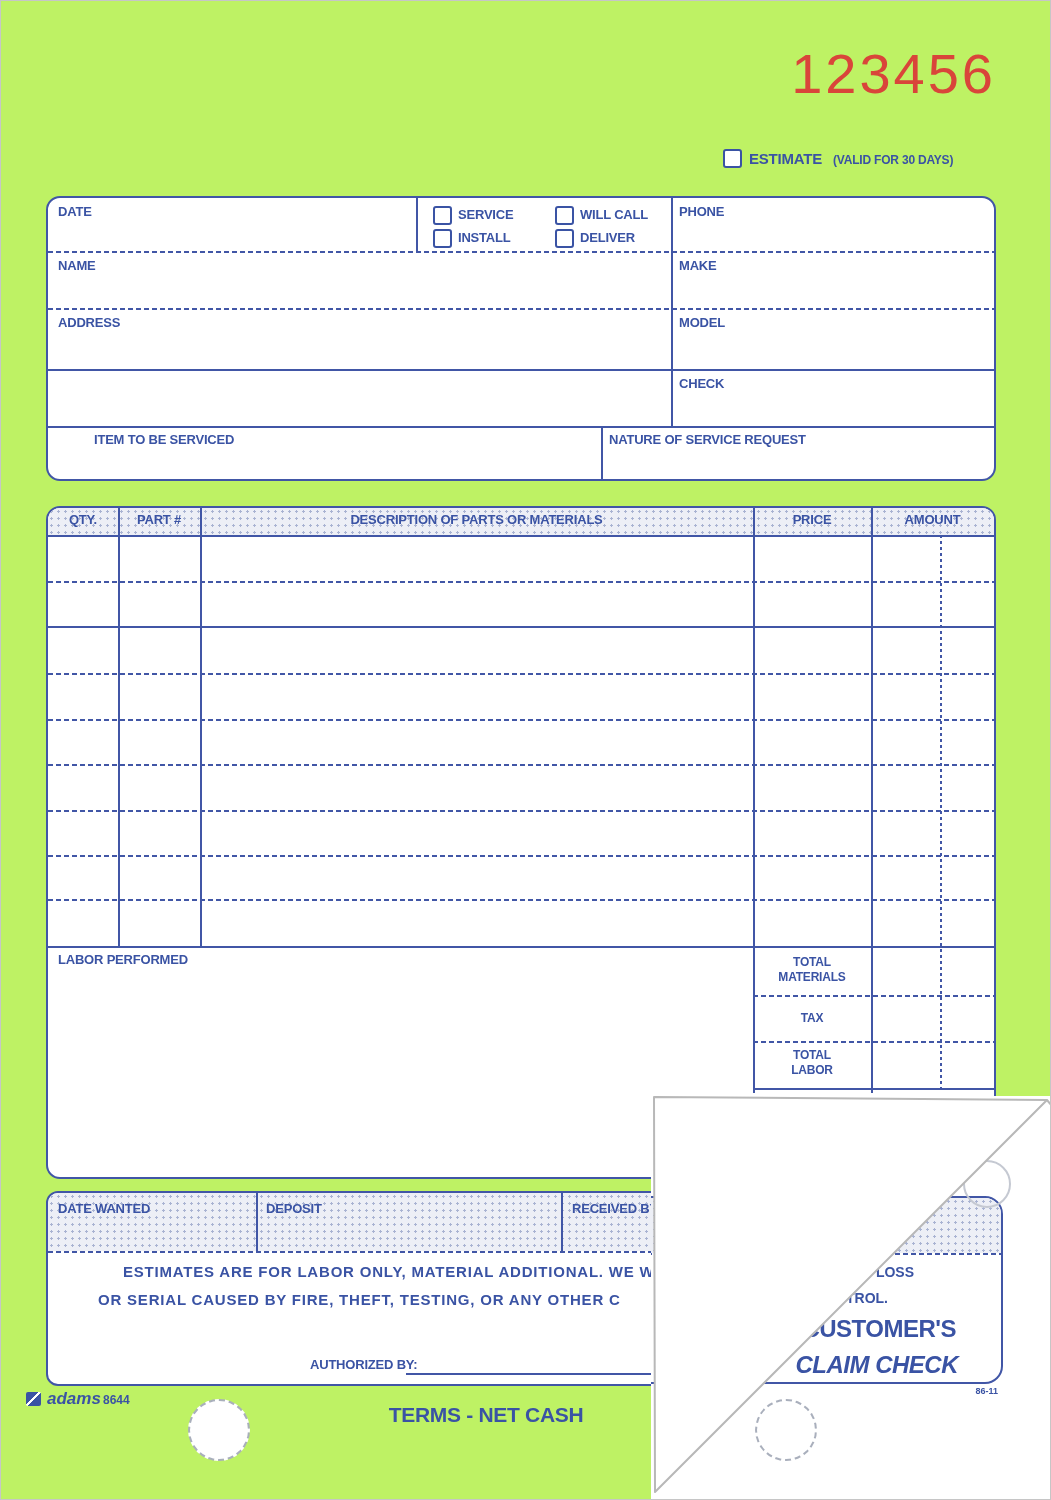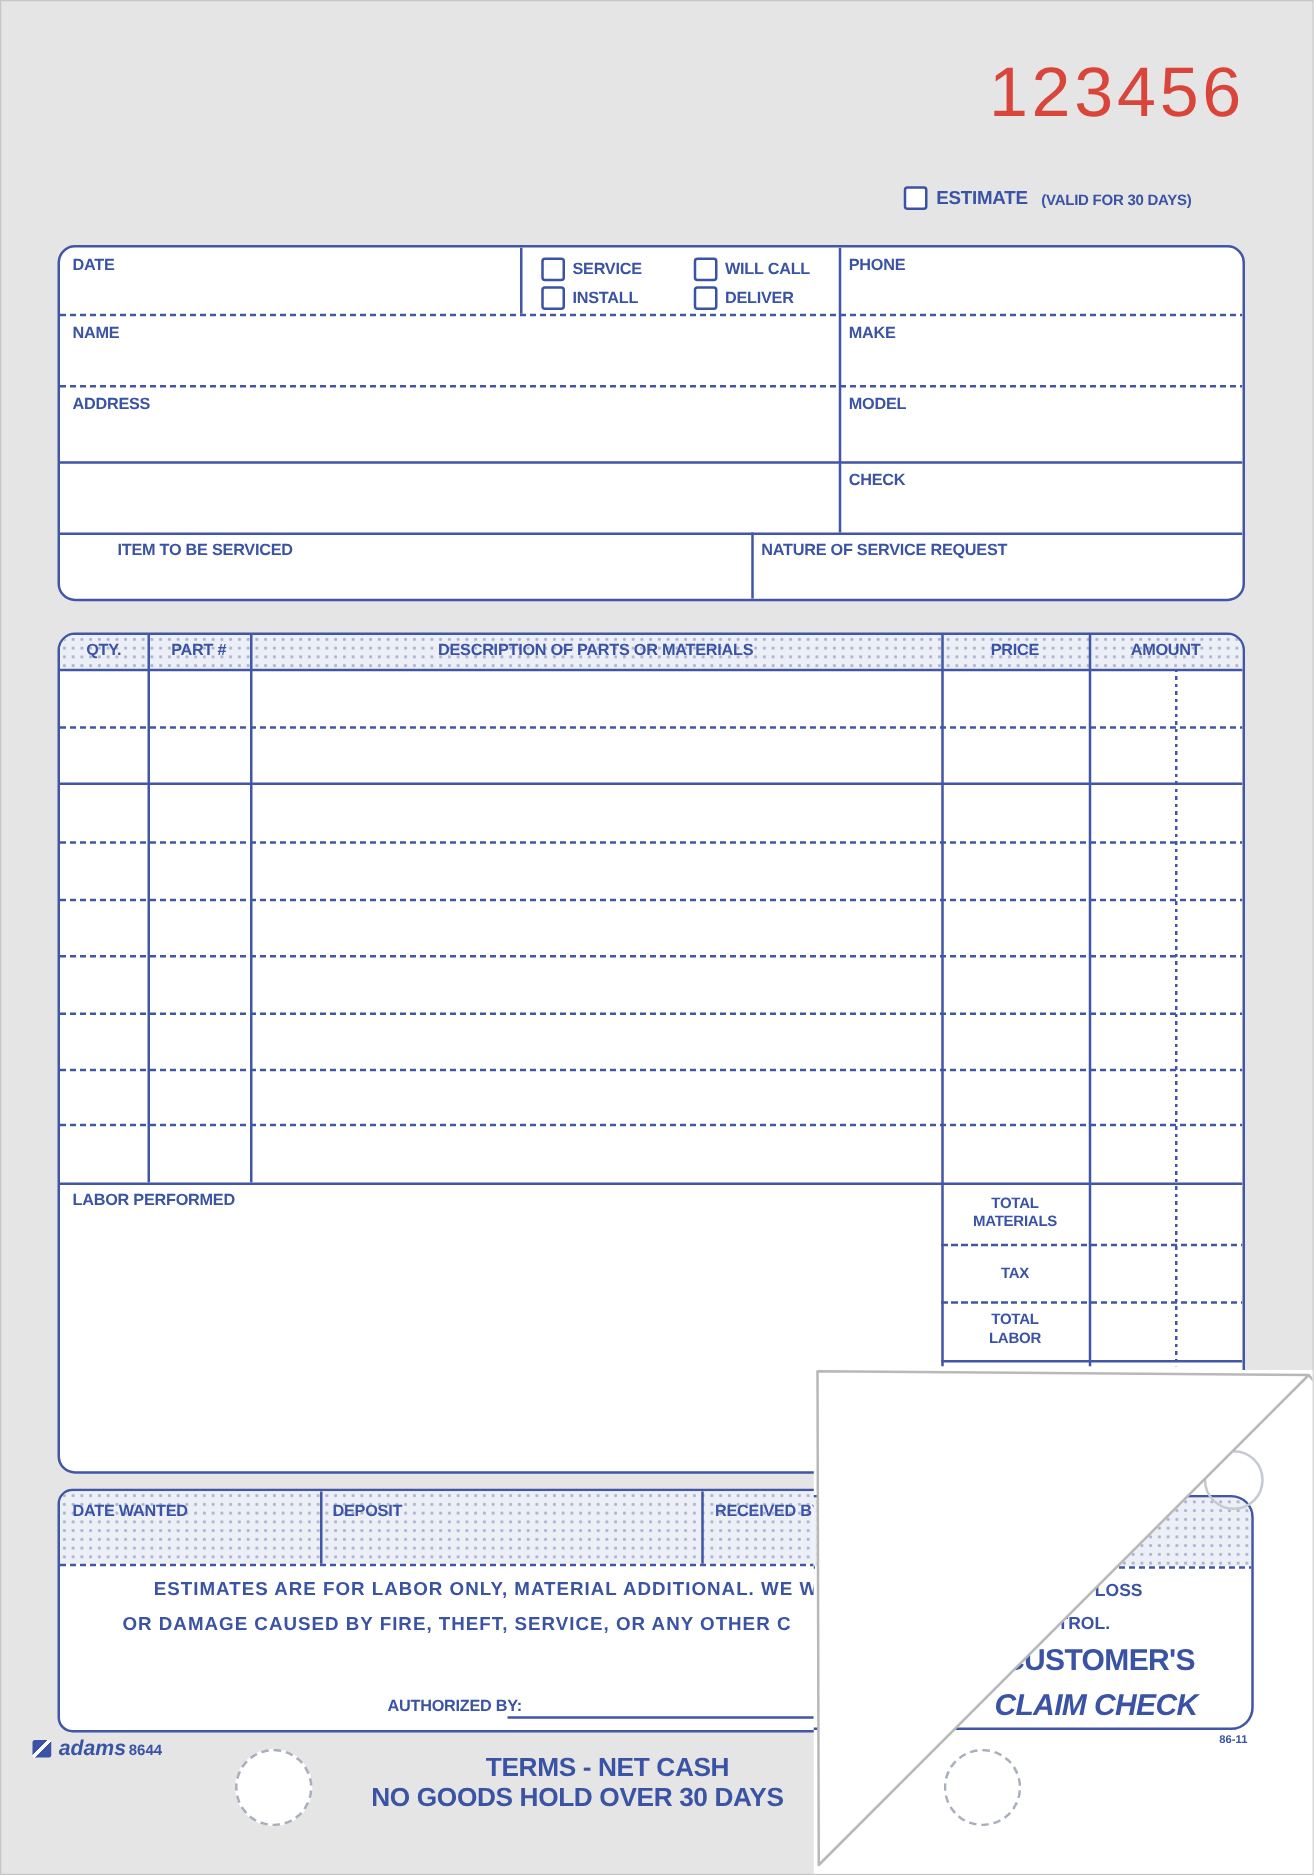--- a/index.html
+++ b/index.html
@@ -2,21 +2,21 @@
 <html style="--form-blue: #3a53a4; --line-blue: #4156a6; --red: #d9453a; --shade: #edeff6; --fold-gray: #b8b8b8;"><head>
 <meta charset="utf-8">
 <style>
   :root{
     --form-blue:#3a53a4; --line-blue:#4156a6; --red:#d9453a;
     --shade:#edeff6; --fold-gray:#b8b8b8;
   }
   html,body{margin:0;padding:0;background:#ffffff;}
   #canvas{
     position:relative;width:1049px;height:1498px;margin:0 auto;
-    background:#e5e5e5;border:1px solid #c6c6c6;overflow:hidden;
+    background:#bef264;border:1px solid #c6c6c6;overflow:hidden;
     font-family:"Liberation Sans",sans-serif;
   }
   .lbl{position:absolute;color:var(--form-blue);font-weight:700;font-size:13px;
        letter-spacing:-0.2px;white-space:nowrap;}
   .box{position:absolute;border:2px solid var(--line-blue);border-radius:14px;overflow:hidden;background:#fff;}
   .hsolid{position:absolute;height:2px;background:var(--line-blue);}
   .hdash{position:absolute;height:2px;
      background-image:repeating-linear-gradient(90deg,var(--line-blue) 0,var(--line-blue) 5px,transparent 5px,transparent 8px);}
   .vsolid{position:absolute;width:2px;background:var(--line-blue);}
   .vdot{position:absolute;width:2px;
@@ -126,34 +126,33 @@
   <div class="box" style="left:45px;top:1190px;width:946px;height:191px;border-radius:12px;">
     <div class="shade" style="position:absolute;left:0;top:0;width:100%;height:58px;"></div>
     <div class="hdash" style="left:0;top:58px;width:100%;"></div>
     <div class="vsolid" style="left:208px;top:0;height:58px;"></div>
     <div class="vsolid" style="left:513px;top:0;height:58px;"></div>
     <span class="lbl" style="left:10px;top:8px;">DATE WANTED</span>
     <span class="lbl" style="left:218px;top:8px;">DEPOSIT</span>
     <span class="lbl" style="left:524px;top:8px;">RECEIVED BY</span>
 
     <span class="lbl" style="left:75px;top:70px;font-size:15px;letter-spacing:0.8px;">ESTIMATES ARE FOR LABOR ONLY, MATERIAL ADDITIONAL.  WE WILL</span>
-    <span class="lbl" style="left:50px;top:98px;font-size:15px;letter-spacing:0.8px;">OR DAMAGE CAUSED BY FIRE, THEFT, SERVICE, OR ANY OTHER C</span>
+    <span class="lbl" style="left:50px;top:98px;font-size:15px;letter-spacing:0.8px;">OR SERIAL CAUSED BY FIRE, THEFT, TESTING, OR ANY OTHER C</span>
 
     <span class="lbl" style="left:262px;top:164px;">AUTHORIZED BY:</span>
     <div class="hsolid" style="left:358px;top:180px;width:588px;"></div>
   </div>
 
   <div id="brandline">
     <span id="brand-logo"></span>
     <span id="brand-name">adams</span>
     <span id="brand-code">8644</span>
   </div>
   <div class="punch" style="left:187px;top:1398px;"></div>
   <div class="bigterms" style="left:340px;top:1402px;width:290px;text-align:center;">TERMS - NET CASH</div>
-  <div class="bigterms" style="left:296px;top:1426px;width:358px;overflow:hidden;">NO GOODS HOLD OVER 30 DAYS</div>
 
   <div id="fold">
     <div id="claim-box">
       <div id="claim-band" class="shade"></div>
       <div class="hdash" style="left:0;top:55px;width:100%;"></div>
     </div>
     <div class="arc" style="left:312px;top:64px;width:44px;height:44px;"></div>
     <span class="frag" style="right:138px;top:168px;">LOSS</span>
     <span class="frag" style="right:164px;top:194px;">TROL.</span>
     <span class="claimtitle" style="right:96px;top:219px;">CUSTOMER'S</span>

